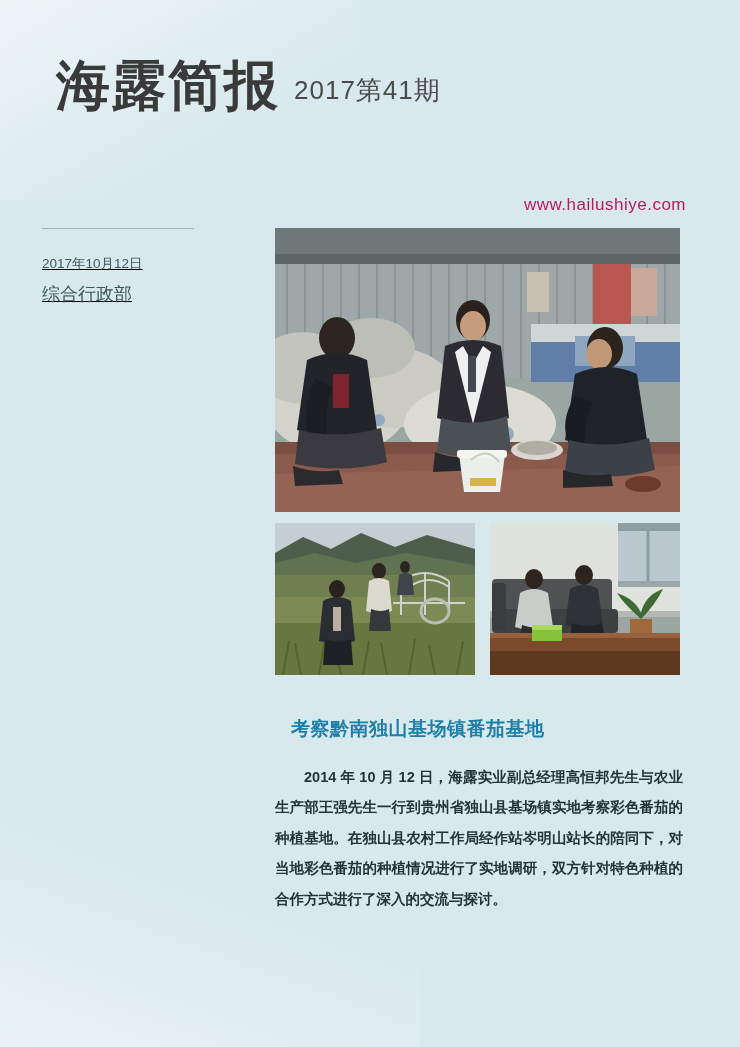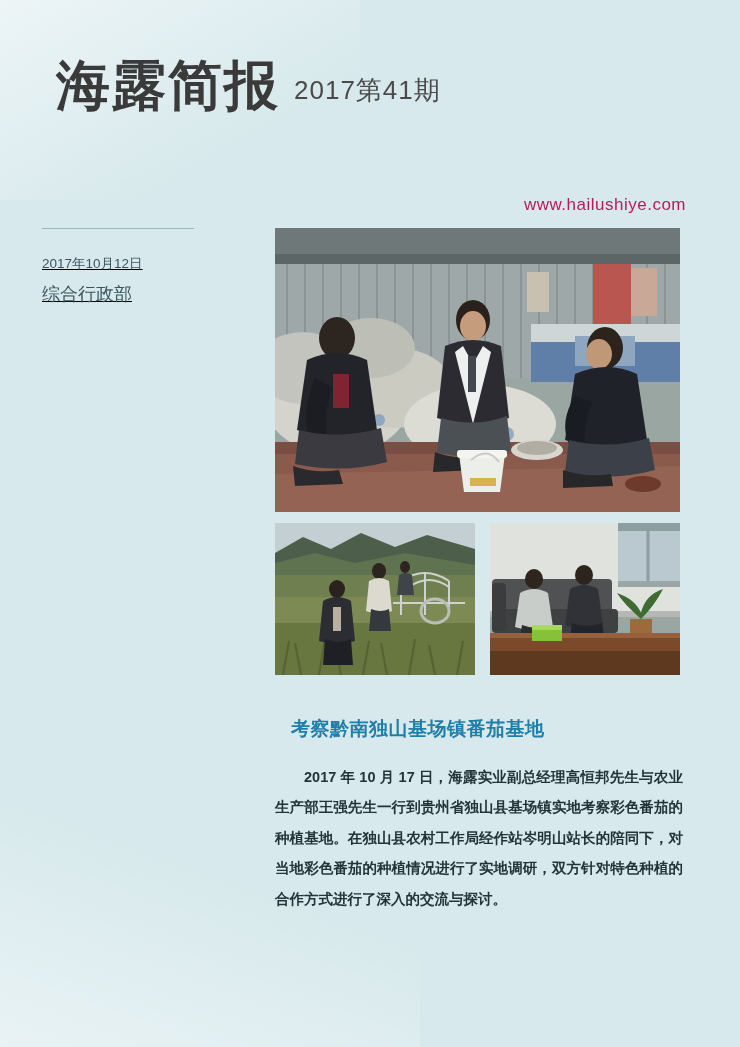--- a/index.html
+++ b/index.html
@@ -344,15 +344,15 @@
       <rect x="0" y="112" width="190" height="18" fill="#7a4a2b"></rect>
       <rect x="0" y="128" width="190" height="24" fill="#5e381f"></rect>
       <rect x="0" y="110" width="190" height="5" fill="#96613c"></rect>
 
       <rect x="42" y="102" width="30" height="16" fill="#86c13a"></rect>
       <rect x="42" y="102" width="30" height="5" fill="#a8d95c"></rect>
     </svg>
   </div>
 
   <div class="article-title">考察黔南独山基场镇番茄基地</div>
-  <div class="article-body">2017 年 10 月 17 日，海露实业副总经理高恒邦先生与农业生产部王强先生一行到贵州省独山县基场镇实地考察彩色番茄的种植基地。在独山县农村工作局经作站岑明山站长的陪同下，对当地彩色番茄的种植情况进行了实地调研，双方针对特色种植的合作方式进行了深入的交流与探讨。</div>
+  <div class="article-body">2014 年 10 月 12 日，海露实业副总经理高恒邦先生与农业生产部王强先生一行到贵州省独山县基场镇实地考察彩色番茄的种植基地。在独山县农村工作局经作站岑明山站长的陪同下，对当地彩色番茄的种植情况进行了实地调研，双方针对特色种植的合作方式进行了深入的交流与探讨。</div>
 
 </div>
 
 </body></html>

